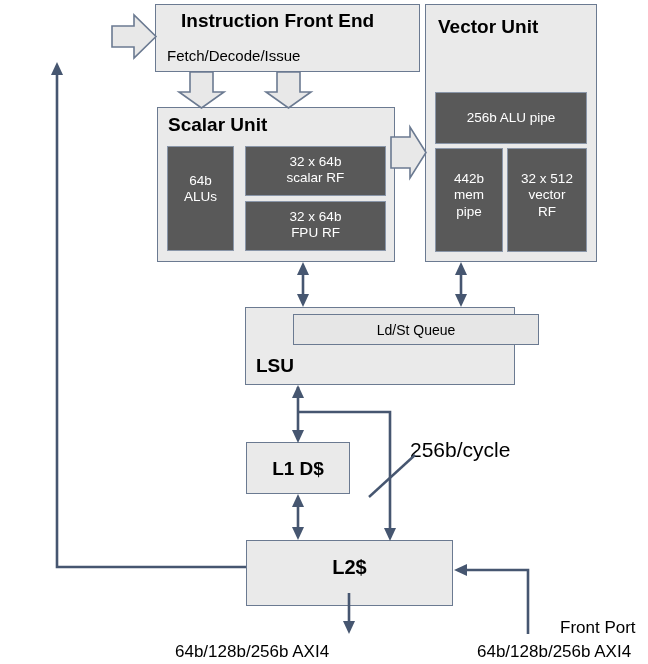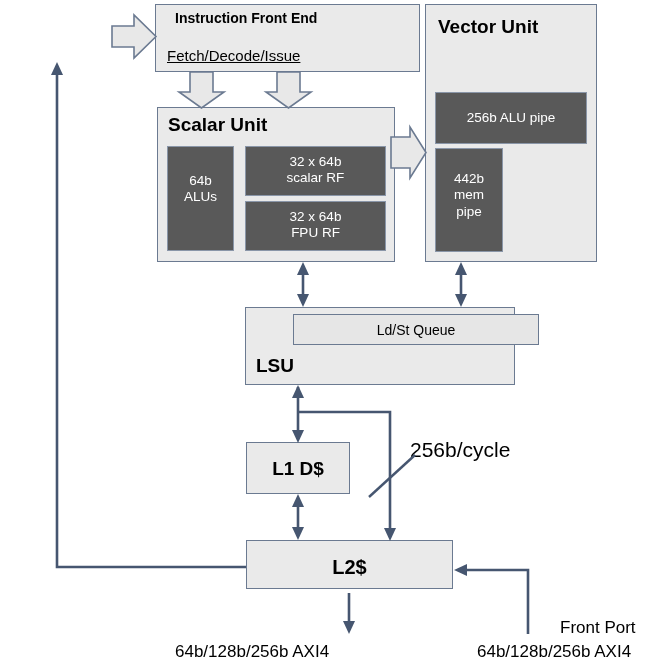--- a/index.html
+++ b/index.html
@@ -75,22 +75,22 @@
   .connhead { fill: #465670; stroke: none; }
   .leader { stroke: #465670; stroke-width: 2.4; fill: none; }
 </style>
 </head>
 <body>
 
 <div id="canvas">
 
 
   <div class="box" style="left:155px; top:4px; width:265px; height:68px;">
-    <span class="title-tl" style="left:19px; top:6px; font-size:14px;text-align:right;">Instruction Front End</span>
-    <span class="txt" style="left:11px; top:42px; font-size:15px;text-decoration:underline;">Fetch/Decode/Issue</span>
+    <span class="title-tl" style="left:25px; top:6px; font-size:19px;text-align:right;">Instruction Front End</span>
+    <span class="txt" style="left:11px; top:42px; font-size:15px;">Fetch/Decode/Issue</span>
   </div>
 
   <div class="box" style="left:157px; top:107px; width:238px; height:155px;">
     <span class="title-tl" style="left:10px; top:7px; font-size:19px;">Scalar Unit</span>
   </div>
   <div class="box dark" style="left:167px; top:146px; width:67px; height:105px;">
     <span class="lbl-center" style="top:26px; font-size:13.5px;">64b
 ALUs</span>
   </div>
   <div class="box dark" style="left:245px; top:146px; width:141px; height:50px;">
@@ -106,33 +106,38 @@
     <span class="title-tl" style="left:12px; top:12px; font-size:19px;">Vector Unit</span>
   </div>
   <div class="box dark" style="left:435px; top:92px; width:152px; height:52px;">
     <span class="lbl-center" style="top:17px; font-size:13.5px;">256b ALU pipe</span>
   </div>
   <div class="box dark" style="left:435px; top:148px; width:68px; height:104px;">
     <span class="lbl-center" style="top:22px; font-size:13.5px;">442b
 mem
 pipe</span>
   </div>
+  <div class="box dark" style="left:507px; top:148px; width:80px; height:104px;">
+    <span class="lbl-center" style="top:22px; font-size:13.5px;">32 x 512
+vector
+RF</span>
+  </div>
 
   <div class="box" style="left:245px; top:307px; width:270px; height:78px;">
     <span class="title-tl" style="left:10px; top:48px; font-size:19px;">LSU</span>
   </div>
   <div class="box" style="left:257px; top:314px; width:246px; height:31px; background:#e6e6e6;margin-left:36px;">
     <span class="lbl-center" style="top:7px; font-size:14px;">Ld/St Queue</span>
   </div>
 
   <div class="box" style="left:246px; top:442px; width:104px; height:52px;">
     <span class="lbl-center" style="top:14px; font-size:19px; font-weight:bold;">L1 D$</span>
   </div>
 
-  <div class="box" style="left:246px; top:540px; width:207px; height:49px;">
+  <div class="box" style="left:246px; top:540px; width:207px; height:66px;">
     <span class="lbl-center" style="top:14px; font-size:20px; font-weight:bold;">L2$</span>
   </div>
 
   <span class="txt" style="left:410px; top:437px; font-size:21px;">256b/cycle</span>
 
   <span class="txt" style="left:175px; top:641px; font-size:17px;">64b/128b/256b AXI4</span>
 
   <span class="txt" style="left:560px; top:617px; font-size:17px;">Front Port</span>
   <span class="txt" style="left:477px; top:641px; font-size:17px;">64b/128b/256b AXI4</span>
 

